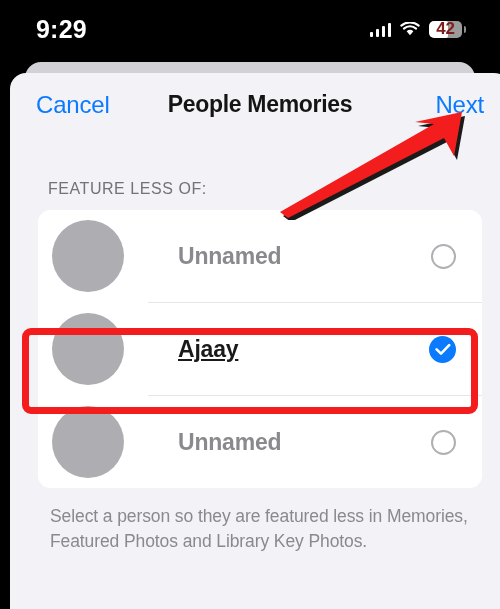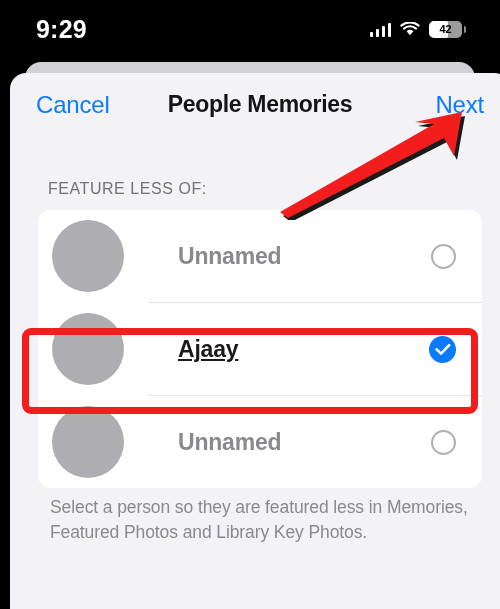--- a/index.html
+++ b/index.html
@@ -39,22 +39,22 @@
   .battery-body {
     width:33px; height:17px; border-radius:5px;
     background:#9b9b9b; position:relative; overflow:hidden;
   }
   .battery-fill {
     position:absolute; top:0; left:0; bottom:0; width:58%;
     background:#ffffff; border-radius:5px 2px 2px 5px;
   }
   .battery-level {
     position:absolute; inset:0; display:flex; align-items:center;
-    justify-content:center; font-size:11px; font-weight:bold;
-    color:#000000; letter-spacing:-0.2px; z-index:2;
+    justify-content:center; font-size:17px; font-weight:bold;
+    color:#7f1d1d; letter-spacing:-0.2px; z-index:2;
   }
   .battery-cap {
     width:2.5px; height:7px; background:#8e8e8e;
     border-radius:0 2px 2px 0; margin-left:1.5px;
   }
 
   
   .sheet-back {
     position:absolute; top:62px; left:25px; width:450px; height:70px;
     background:#d2d2d6; border-radius:16px 16px 0 0;
@@ -121,21 +121,21 @@
     display:flex; align-items:center; justify-content:center;
   }
   .check svg { display:block; }
 
   .divider {
     height:1px; background:#e5e5ea; margin-left:110px;
   }
 
   
   .footer-note {
-    margin:7px 40px 0 40px;
+    margin:16px 40px 0 40px;
     font-size:17.5px; line-height:1.42; color:#8a8a8e;
     letter-spacing:-0.1px;
   }
 
   
   .anno-box {
     position:absolute; left:22px; top:328px;
     width:456px; height:86px;
     border:7px solid #f41d1d; border-radius:9px;
     pointer-events:none; z-index:30;

